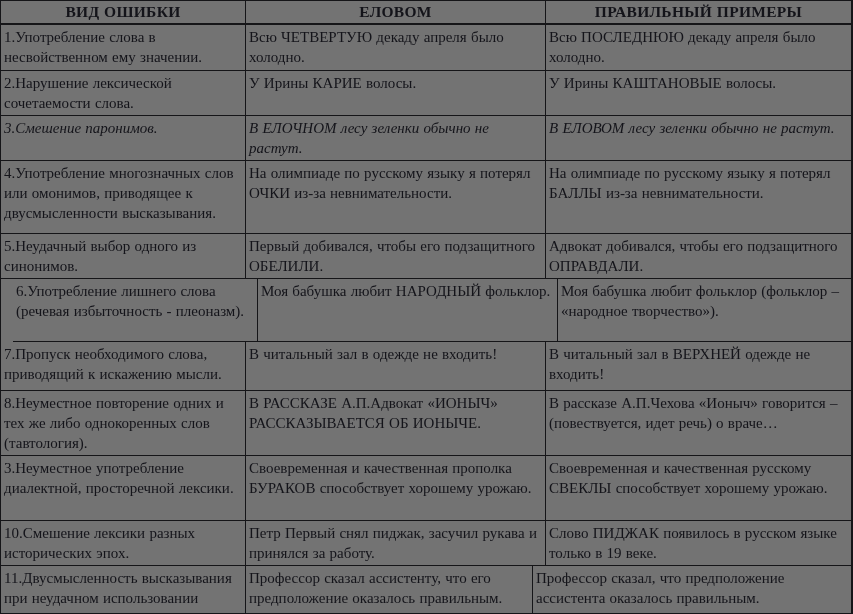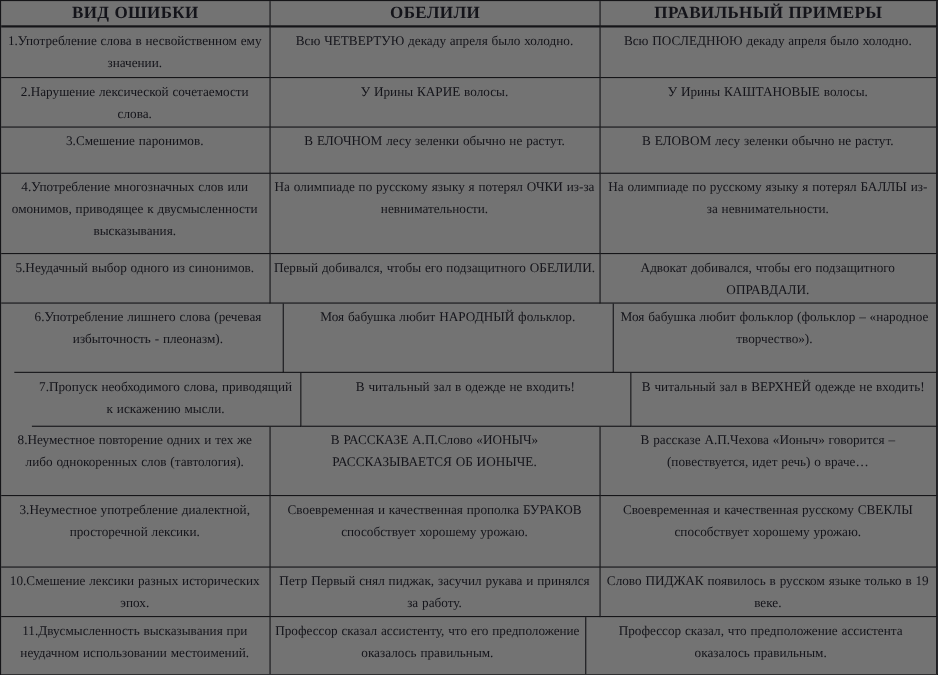--- a/index.html
+++ b/index.html
@@ -21,25 +21,24 @@
   }
   .row {
     display: flex;
     flex-shrink: 0;
   }
   .cell {
     box-sizing: border-box;
     border-right: 1px solid #151518;
     border-bottom: 1px solid #151518;
     padding: 2px 4px 2px 3px;
-    font-size: 12px;
+    font-size: 15px;
     line-height: 20px;
     overflow: hidden;
     word-spacing: 0.5px;
-    text-align: center;
   }
   .col-type    { width: 245px; }
   .col-example { width: 300px; }
   .col-correct { flex: 1; }
 
   .header-row { min-height: 23px; }
   .header-row .cell {
     display: flex;
     align-items: center;
     justify-content: center;
@@ -47,42 +46,42 @@
     font-weight: bold;
     font-size: 15.5px;
     padding: 1px 4px;
     border-bottom-width: 2px;
     letter-spacing: 0.3px;
   }
 
   
   .row-1  { min-height: 46px; }
   .row-2  { min-height: 45px; }
-  .row-3  { min-height: 42px; }
+  .row-3  { min-height: 42px; font-style: italic; }
   .row-4  { min-height: 73px; }
   .row-5  { min-height: 40px; }
   .row-6  { min-height: 63px; padding-left: 12px; }
-  .row-7  { min-height: 49px; padding-left: 28px; }
+  .row-7  { min-height: 49px; }
   .row-8  { min-height: 63px; }
   .row-9  { min-height: 65px; }
   .row-10 { min-height: 40px; }
   .row-11 { flex: 1; }
 
   
   .row-11 .col-example { width: 287px; }
   .row-11 .cell { border-bottom: none; }
 </style>
 </head>
 <body>
 
 <div class="err-table">
 
   <div class="row header-row">
     <div class="cell col-type">ВИД ОШИБКИ</div>
-    <div class="cell col-example">ОБЕЛИЛИ</div>
+    <div class="cell col-example">ЕЛОВОМ</div>
     <div class="cell col-correct">ПРАВИЛЬНЫЙ ПРИМЕРЫ</div>
   </div>
 
   <div class="row row-1">
     <div class="cell col-type">1.Употребление слова в несвойственном ему значении.</div>
     <div class="cell col-example">Всю ЧЕТВЕРТУЮ декаду апреля было холодно.</div>
     <div class="cell col-correct">Всю ПОСЛЕДНЮЮ декаду апреля было холодно.</div>
   </div>
 
   <div class="row row-2">
@@ -116,21 +115,21 @@
   </div>
 
   <div class="row row-7">
     <div class="cell col-type">7.Пропуск необходимого слова, приводящий к искажению мысли.</div>
     <div class="cell col-example">В читальный зал в одежде не входить!</div>
     <div class="cell col-correct">В читальный зал в ВЕРХНЕЙ одежде не входить!</div>
   </div>
 
   <div class="row row-8">
     <div class="cell col-type">8.Неуместное повторение одних и тех же либо однокоренных слов (тавтология).</div>
-    <div class="cell col-example">В РАССКАЗЕ А.П.Слово «ИОНЫЧ» РАССКАЗЫВАЕТСЯ ОБ ИОНЫЧЕ.</div>
+    <div class="cell col-example">В РАССКАЗЕ А.П.Адвокат «ИОНЫЧ» РАССКАЗЫВАЕТСЯ ОБ ИОНЫЧЕ.</div>
     <div class="cell col-correct">В рассказе А.П.Чехова «Ионыч» говорится – (повествуется, идет речь) о враче…</div>
   </div>
 
   <div class="row row-9">
     <div class="cell col-type">3.Неуместное употребление диалектной, просторечной лексики.</div>
     <div class="cell col-example">Своевременная и качественная прополка БУРАКОВ способствует хорошему урожаю.</div>
     <div class="cell col-correct">Своевременная и качественная русскому СВЕКЛЫ способствует хорошему урожаю.</div>
   </div>
 
   <div class="row row-10">

